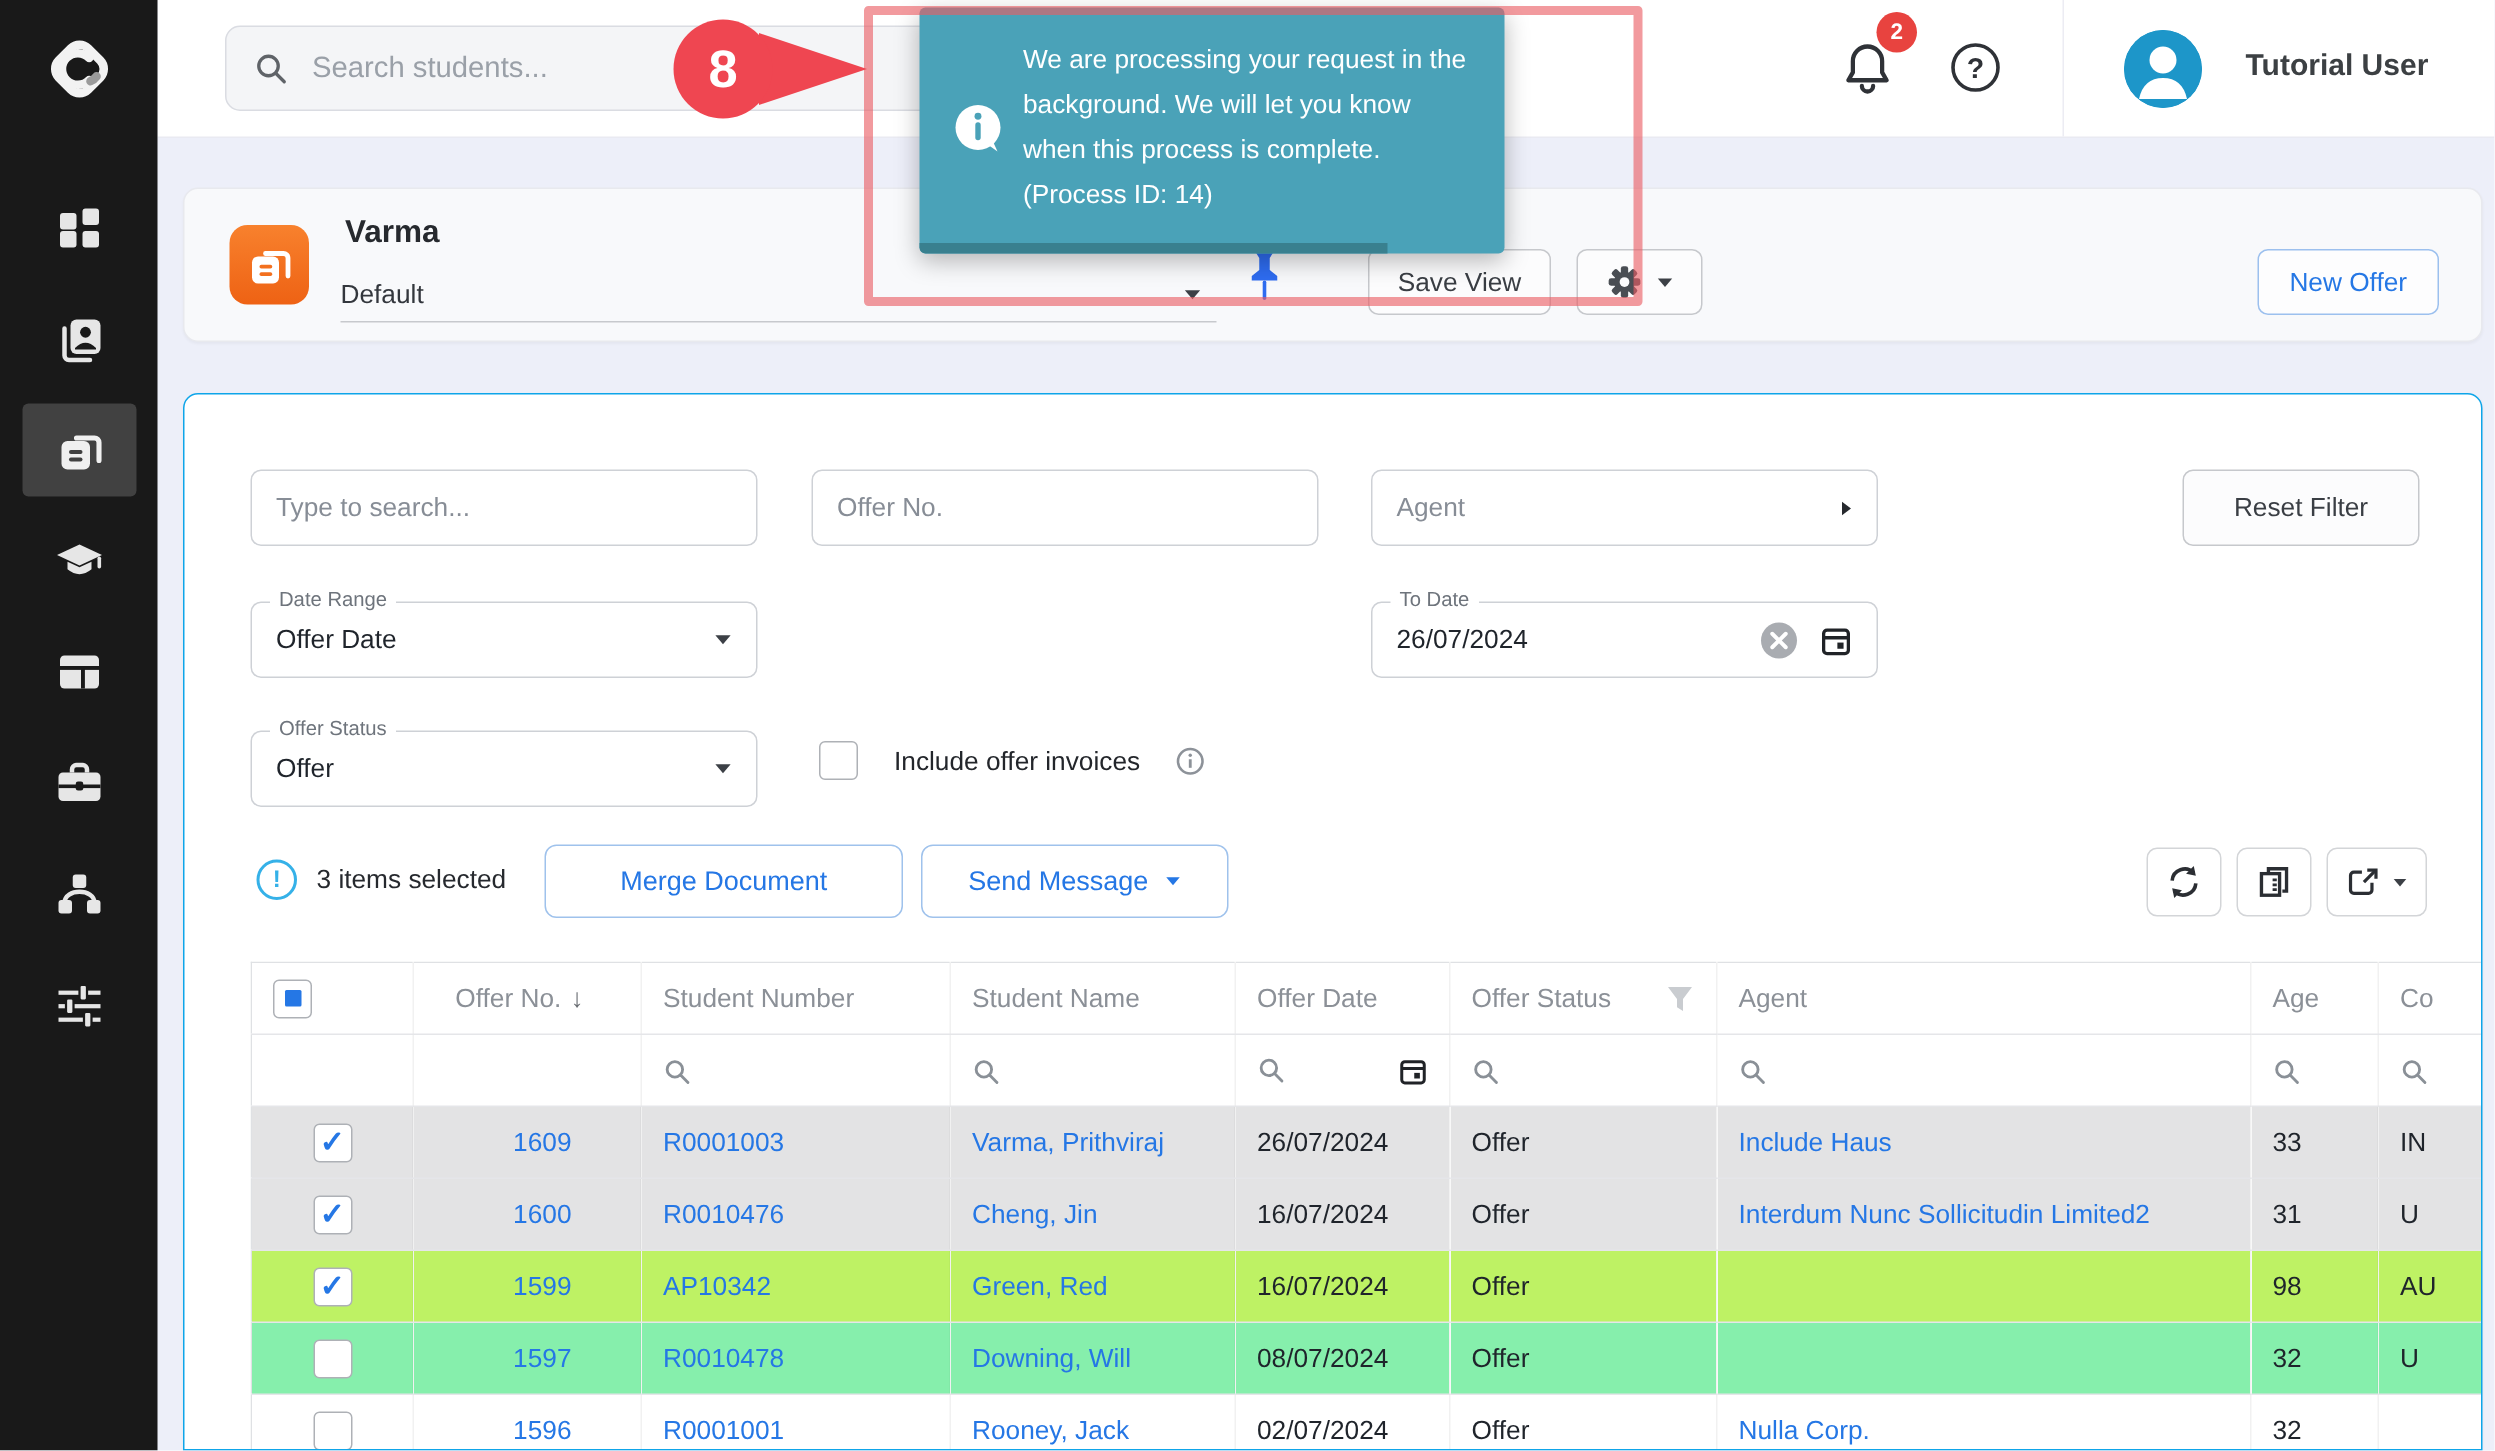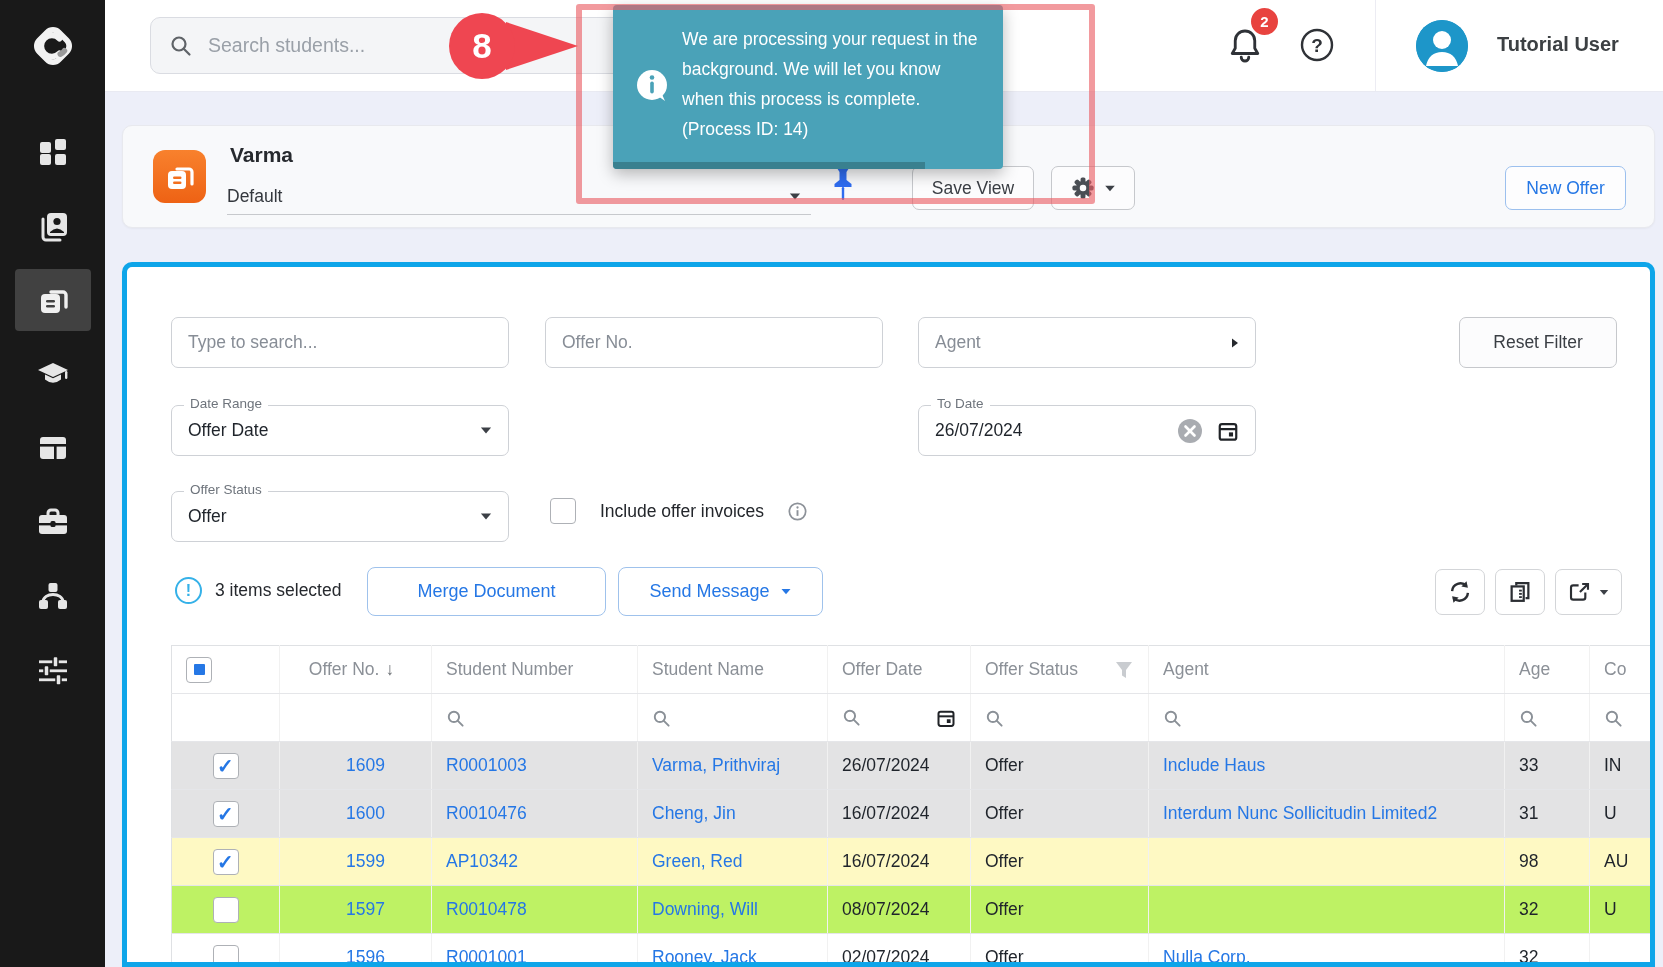--- a/index.html
+++ b/index.html
@@ -43,21 +43,21 @@
   .caret-down.blue { border-top-color:#2577e5; }
   
   .toast { position:absolute; left:613px; top:5px; width:390px; height:164px; background:#4aa2b8; border-radius:4px; box-shadow:0 5px 16px rgba(0,0,0,.28); z-index:20; color:#fff; }
   .toast-icon { position:absolute; left:21px; top:63px; }
   .toast-text { position:absolute; left:69px; top:19px; font-size:17.5px; line-height:30px; }
   .toast-progress { position:absolute; left:0; bottom:0; height:7px; background:#39808f; border-radius:0 0 0 4px; }
   .ann-rect { position:absolute; left:576px; top:4px; width:519px; height:200px; border:6px solid rgba(234,92,98,.62); border-radius:3px; z-index:30; pointer-events:none; }
   .ann-pin { position:absolute; left:448px; top:12px; z-index:31; pointer-events:none; }
   .ann-pin text { font-family:"Liberation Sans",sans-serif; }
   
-  .main-card { position:absolute; left:122px; top:262px; width:1533px; height:705px; background:#fff; border:5px solid #0ea5e9; border-radius:10px 10px 0 0; box-shadow:0 1px 2px rgba(0,0,0,.04); overflow:hidden; z-index:1; }
+  .main-card { position:absolute; left:122px; top:262px; width:1533px; height:705px; background:#fff; border:1px solid #0ea5e9; border-radius:10px 10px 0 0; box-shadow:0 1px 2px rgba(0,0,0,.04); overflow:hidden; z-index:1; }
   .f-input { position:absolute; height:51px; width:338px; border:1px solid #ced1d6; border-radius:7px; background:#fff; display:flex; align-items:center; padding:0 16px; font-size:17.5px; }
   .f-input .ph { color:#878d96; }
   .f-input .val { color:#1f242b; }
   .legend { position:absolute; top:-10px; left:12px; background:#fff; padding:0 6px; font-size:13.5px; color:#6e747c; }
   .spread { justify-content:space-between; }
   .reset-btn { position:absolute; left:1332px; top:50px; width:158px; height:51px; }
   .cb { width:26px; height:26px; border:1px solid #aeb1b6; border-radius:4px; background:#fff; display:flex; align-items:center; justify-content:center; cursor:pointer; }
   .cb.checked::after { content:"\2713"; color:#2577e5; font-size:20px; font-weight:bold; }
   .cb.indet::after { content:""; width:11px; height:11px; background:#2577e5; border-radius:1px; }
   .inv-row { position:absolute; left:423px; top:231px; display:flex; align-items:center; gap:24px; }
@@ -65,29 +65,29 @@
   
   .sel-icon { position:absolute; left:48px; top:310px; width:27px; height:27px; border:2.5px solid #35b1e8; border-radius:50%; color:#35b1e8; font-weight:bold; font-size:16px; display:flex; align-items:center; justify-content:center; }
   .sel-text { position:absolute; left:88px; top:313px; font-size:17.5px; color:#26292e; }
   .blue-btn { position:absolute; height:49px; border:1px solid #9fc2ec; border-radius:8px; background:#fff; color:#2577e5; font-size:18px; display:flex; align-items:center; justify-content:center; gap:10px; cursor:pointer; }
   .icon-btn { position:absolute; top:302px; height:46px; background:#fff; border:1px solid #d3d5d8; border-radius:7px; display:flex; align-items:center; justify-content:center; gap:6px; cursor:pointer; }
   
   .grid { position:absolute; left:44px; top:378px; width:1489px; overflow:hidden; }
   table { border-collapse:collapse; table-layout:fixed; width:1520px; border-top:1px solid #dfe1e4; border-left:1px solid #dfe1e4; }
   th, td { border-right:1px solid rgba(0,0,0,.055); border-bottom:1px solid #e5e6e9; height:48px; padding:0 14px; font-size:17.5px; overflow:hidden; white-space:nowrap; }
   th { font-weight:normal; color:#8b9097; text-align:left; background:#fff; }
-  th.col-offerno { text-align:center; padding-right:22px; }
+  th.col-offerno { text-align:right; padding-right:38px; }
   td.cell-offerno { text-align:right; padding-right:46px; }
   .sort-arrow { color:#6a6e73; margin-left:6px; }
   .th-flex { display:flex; align-items:center; }
   .filters-cell svg { vertical-align:middle; }
   .filter-date { display:flex; align-items:center; justify-content:space-between; }
   tr.row-selected td { background:#e3e3e4; }
-  tr.row-focused td { background:#fef9c3; }
-  tr.row-striped td { background:#bef264; }
+  tr.row-focused td { background:#bef264; }
+  tr.row-striped td { background:#86efac; }
   a.cell-link { color:#2577e5; text-decoration:none; cursor:pointer; }
   td .cb { margin:0 auto; }
   .funnel { margin-left:auto; }
 </style>
 </head>
 <body>
 
 <div class="sidebar">
   <div class="logo-box">
     <svg width="52" height="52" viewBox="0 0 64 64">

